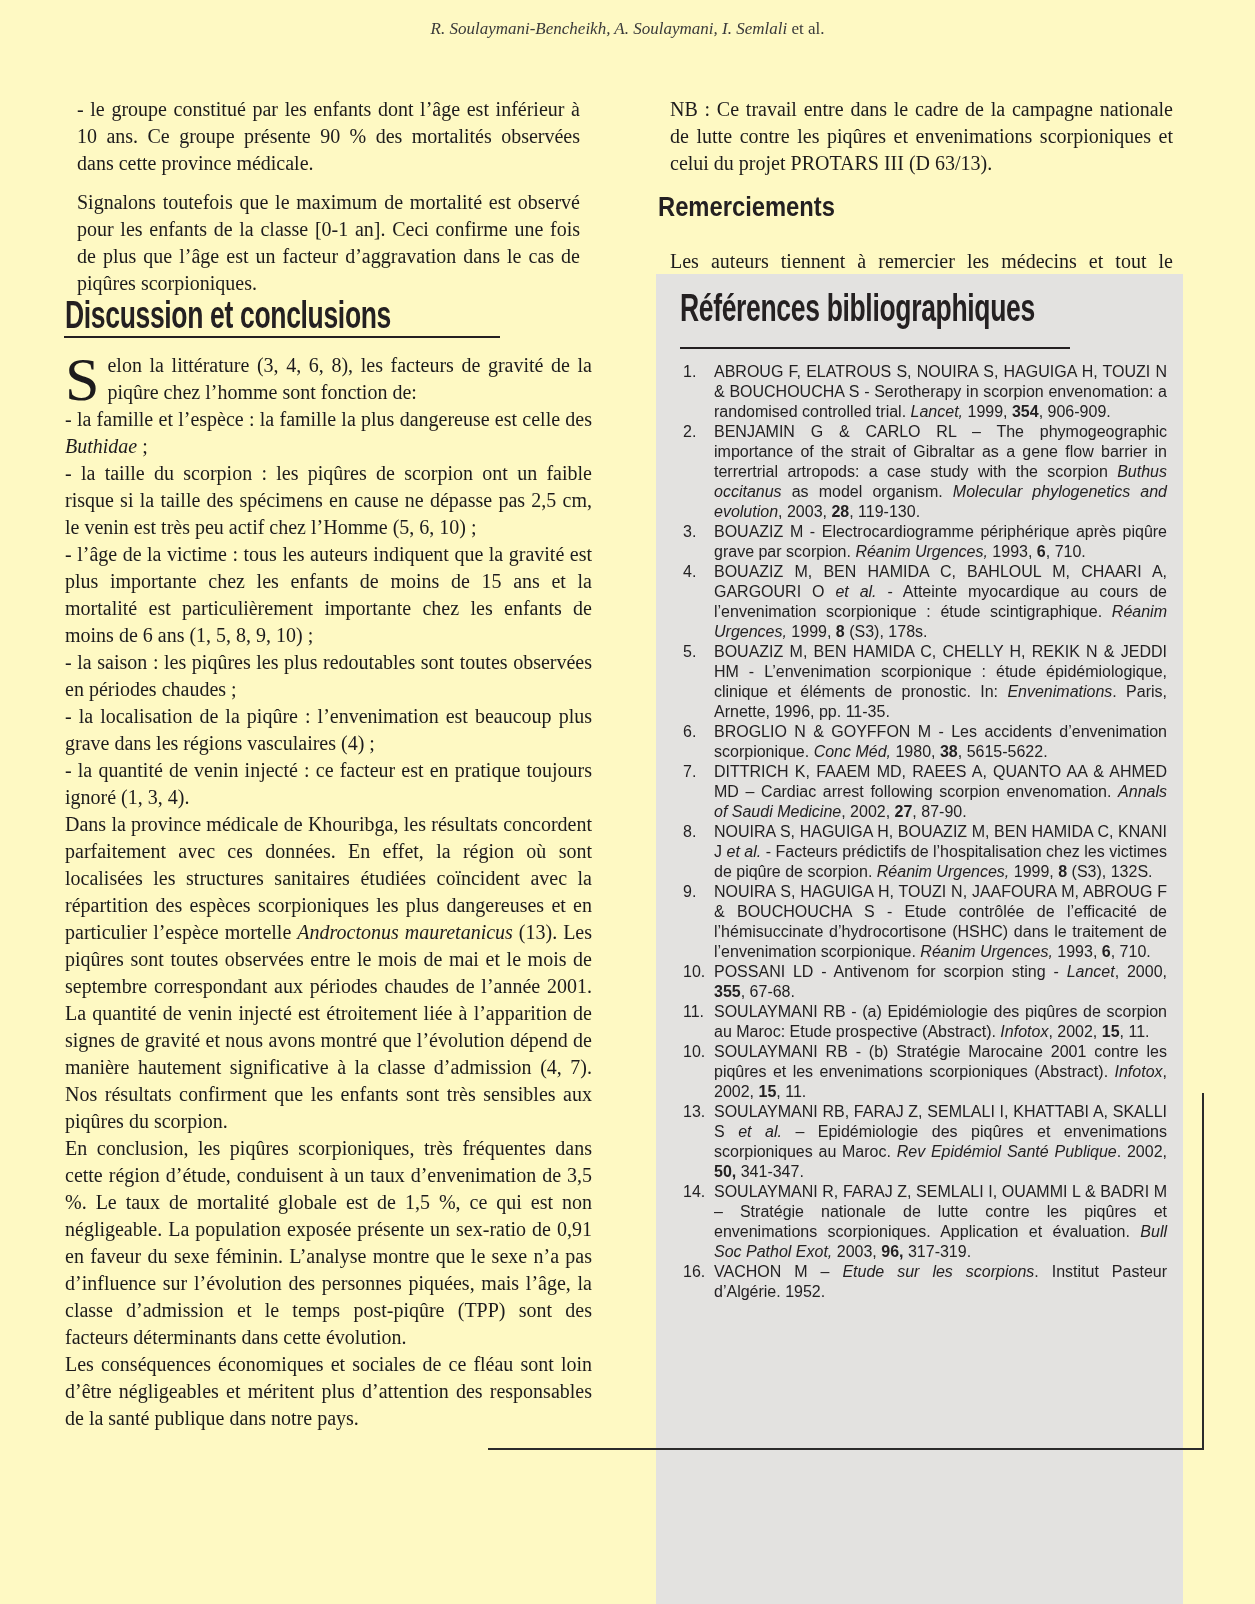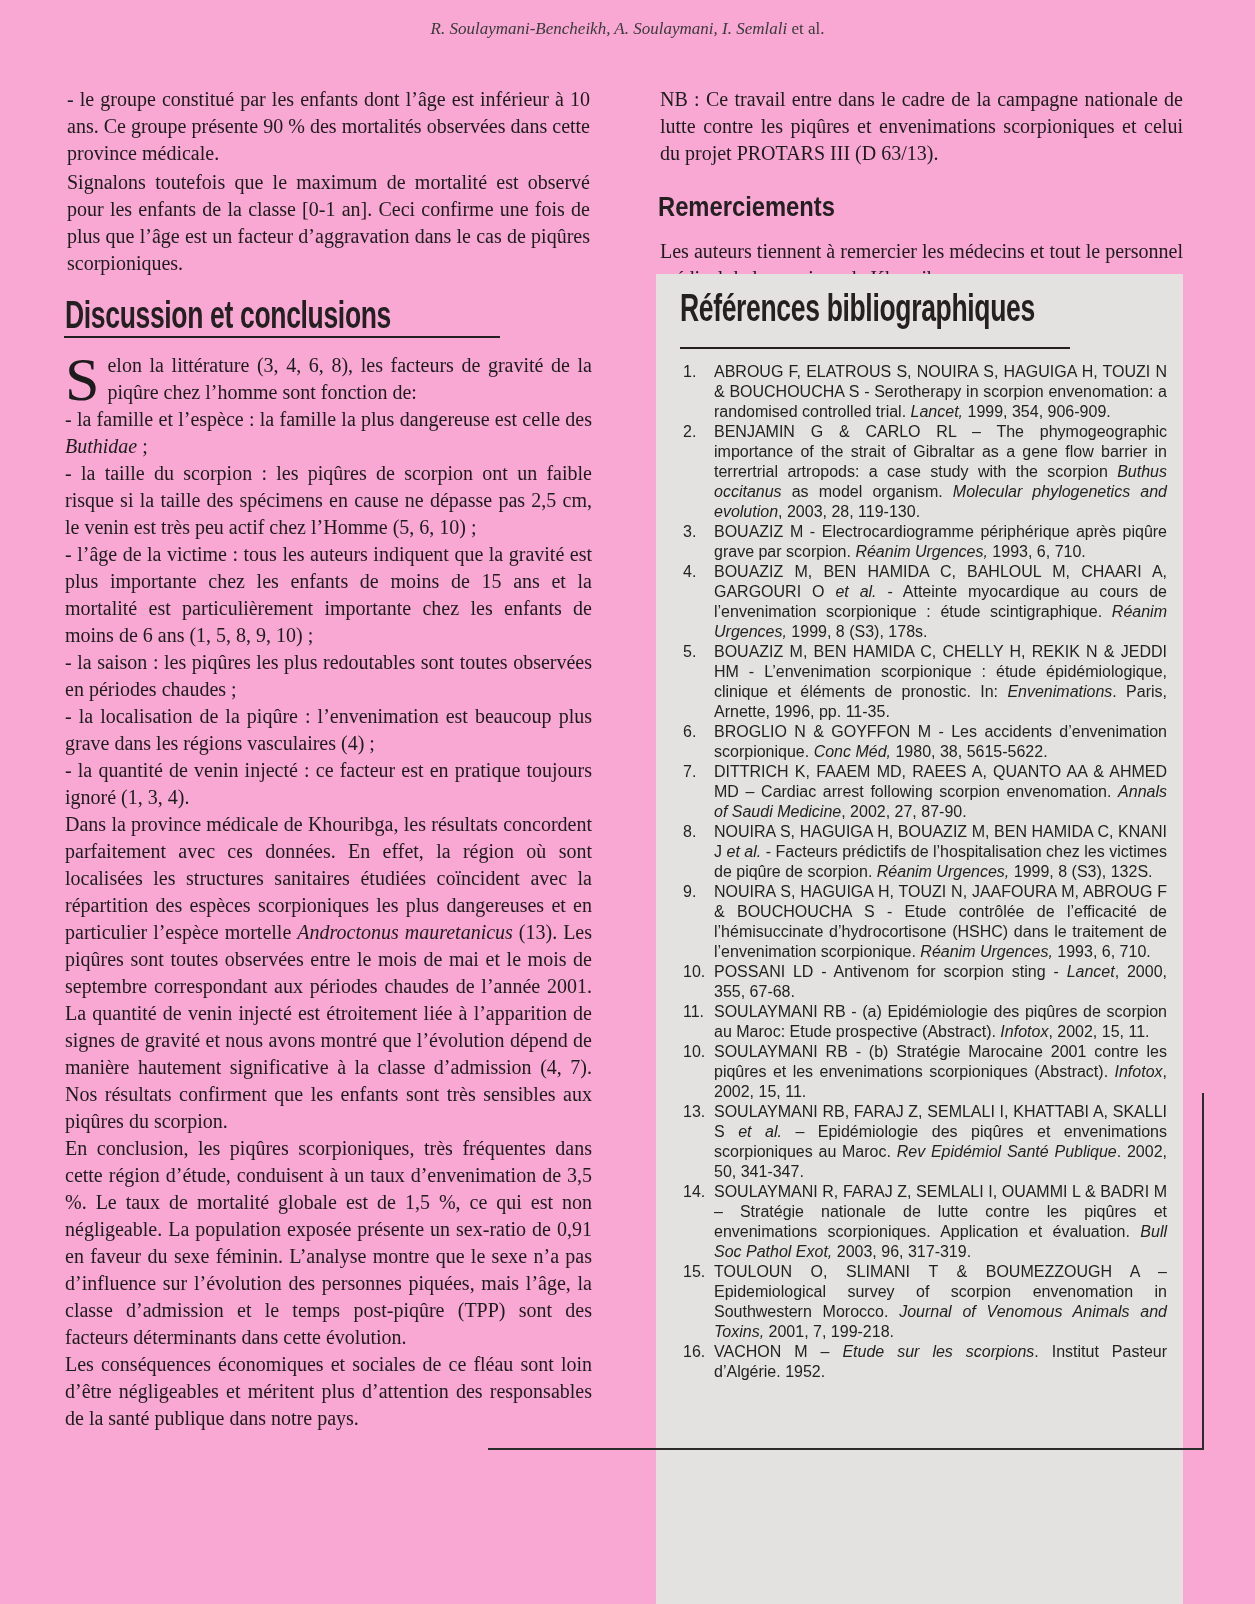--- a/index.html
+++ b/index.html
@@ -1,37 +1,37 @@
 <!DOCTYPE html>
 <html lang="fr"><head>
 <meta charset="utf-8">
 <style>
   html,body { margin:0; padding:0; background:#ffffff; }
   .page {
     position:relative;
     width:1255px; height:1604px;
-    background:#f9a8d4;
+    background:#fef9c3;
     color:#1d1b1c;
     overflow:hidden;
   }
 
   
   .running-head {
     position:absolute; top:19px; left:0; width:100%;
     text-align:center;
     font-family:"Liberation Serif", serif;
     font-style:italic;
     font-size:17px;
     color:#3a3a3a;
   }
   .running-head .etal { font-style:normal; }
 
   
   .serif { font-family:"Liberation Serif", serif; font-size:20px; line-height:27px; text-align:justify; }
-  .serif p { margin:2px; }
+  .serif p { margin:12px; }
 
   .col-left-top  { position:absolute; left:65px;  top:84px;  width:527px; }
   .col-right-top { position:absolute; left:658px; top:84px;  width:527px; }
 
   
   .big-heading {
     position:absolute;
     margin:0;
     font-family:"Liberation Sans", sans-serif;
     font-weight:bold;
@@ -87,21 +87,21 @@
     color:#232122;
   }
   .refs-list li { position:relative; margin:0; padding-left:31px; text-align:justify; }
   .ref-num { position:absolute; left:0; top:0; }
 
   
   .vline { position:absolute; left:1202px; top:1093px; width:2px; height:357px; background:#2b2b2b; }
   .hline { position:absolute; left:488px;  top:1448px; width:716px; height:2px; background:#2b2b2b; }
 
   i { font-style:italic; }
-  b { font-weight:normal; }
+  b { font-weight:bold; }
 </style>
 </head>
 <body>
 
 <div class="page">
 
   <div class="running-head">
     <span>R. Soulaymani-Bencheikh, A. Soulaymani, I. Semlali</span><span class="etal"> et al.</span>
   </div>
 
@@ -147,21 +147,20 @@
         <li><span class="ref-num">5.</span><span>BOUAZIZ M, BEN HAMIDA C, CHELLY H, REKIK N &amp; JEDDI HM - L’envenimation scorpionique : étude épidémiologique, clinique et éléments de pronostic. In: </span><i>Envenimations</i><span>. Paris, Arnette, 1996, pp. 11-35.</span></li>
         <li><span class="ref-num">6.</span><span>BROGLIO N &amp; GOYFFON M - Les accidents d’envenimation scorpionique. </span><i>Conc Méd,</i><span> 1980, </span><b>38</b><span>, 5615-5622.</span></li>
         <li><span class="ref-num">7.</span><span>DITTRICH K, FAAEM MD, RAEES A, QUANTO AA &amp; AHMED MD – Cardiac arrest following scorpion envenomation. </span><i>Annals of Saudi Medicine</i><span>, 2002, </span><b>27</b><span>, 87-90.</span></li>
         <li><span class="ref-num">8.</span><span>NOUIRA S, HAGUIGA H, BOUAZIZ M, BEN HAMIDA C, KNANI J </span><i>et al.</i><span> - Facteurs prédictifs de l’hospitalisation chez les victimes de piqûre de scorpion. </span><i>Réanim Urgences,</i><span> 1999, </span><b>8</b><span> (S3), 132S.</span></li>
         <li><span class="ref-num">9.</span><span>NOUIRA S, HAGUIGA H, TOUZI N, JAAFOURA M, ABROUG F &amp; BOUCHOUCHA S - Etude contrôlée de l’efficacité de l’hémisuccinate d’hydrocortisone (HSHC) dans le traitement de l’envenimation scorpionique. </span><i>Réanim Urgences,</i><span> 1993, </span><b>6</b><span>, 710.</span></li>
         <li><span class="ref-num">10.</span><span>POSSANI LD - Antivenom for scorpion sting - </span><i>Lancet</i><span>, 2000, </span><b>355</b><span>, 67-68.</span></li>
         <li><span class="ref-num">11.</span><span>SOULAYMANI RB - (a) Epidémiologie des piqûres de scorpion au Maroc: Etude prospective (Abstract). </span><i>Infotox</i><span>, 2002, </span><b>15</b><span>, 11.</span></li>
         <li><span class="ref-num">10.</span><span>SOULAYMANI RB - (b) Stratégie Marocaine 2001 contre les piqûres et les envenimations scorpioniques (Abstract). </span><i>Infotox</i><span>, 2002, </span><b>15</b><span>, 11.</span></li>
         <li><span class="ref-num">13.</span><span>SOULAYMANI RB, FARAJ Z, SEMLALI I, KHATTABI A, SKALLI S </span><i>et al.</i><span> – Epidémiologie des piqûres et envenimations scorpioniques au Maroc. </span><i>Rev Epidémiol Santé Publique</i><span>. 2002, </span><b>50,</b><span> 341-347.</span></li>
         <li><span class="ref-num">14.</span><span>SOULAYMANI R, FARAJ Z, SEMLALI I, OUAMMI L &amp; BADRI M – Stratégie nationale de lutte contre les piqûres et envenimations scorpioniques. Application et évaluation. </span><i>Bull Soc Pathol Exot,</i><span> 2003, </span><b>96,</b><span> 317-319.</span></li>
-        <li><span class="ref-num">15.</span><span>TOULOUN O, SLIMANI T &amp; BOUMEZZOUGH A – Epidemiological survey of scorpion envenomation in Southwestern Morocco. </span><i>Journal of Venomous Animals and Toxins,</i><span> 2001, </span><b>7,</b><span> 199-218.</span></li>
         <li><span class="ref-num">16.</span><span>VACHON M – </span><i>Etude sur les scorpions</i><span>. Institut Pasteur d’Algérie. 1952.</span></li>
       </ol>
   </div>
 
   <div class="vline"></div>
   <div class="hline"></div>
 
 </div>
 
 </body></html>

